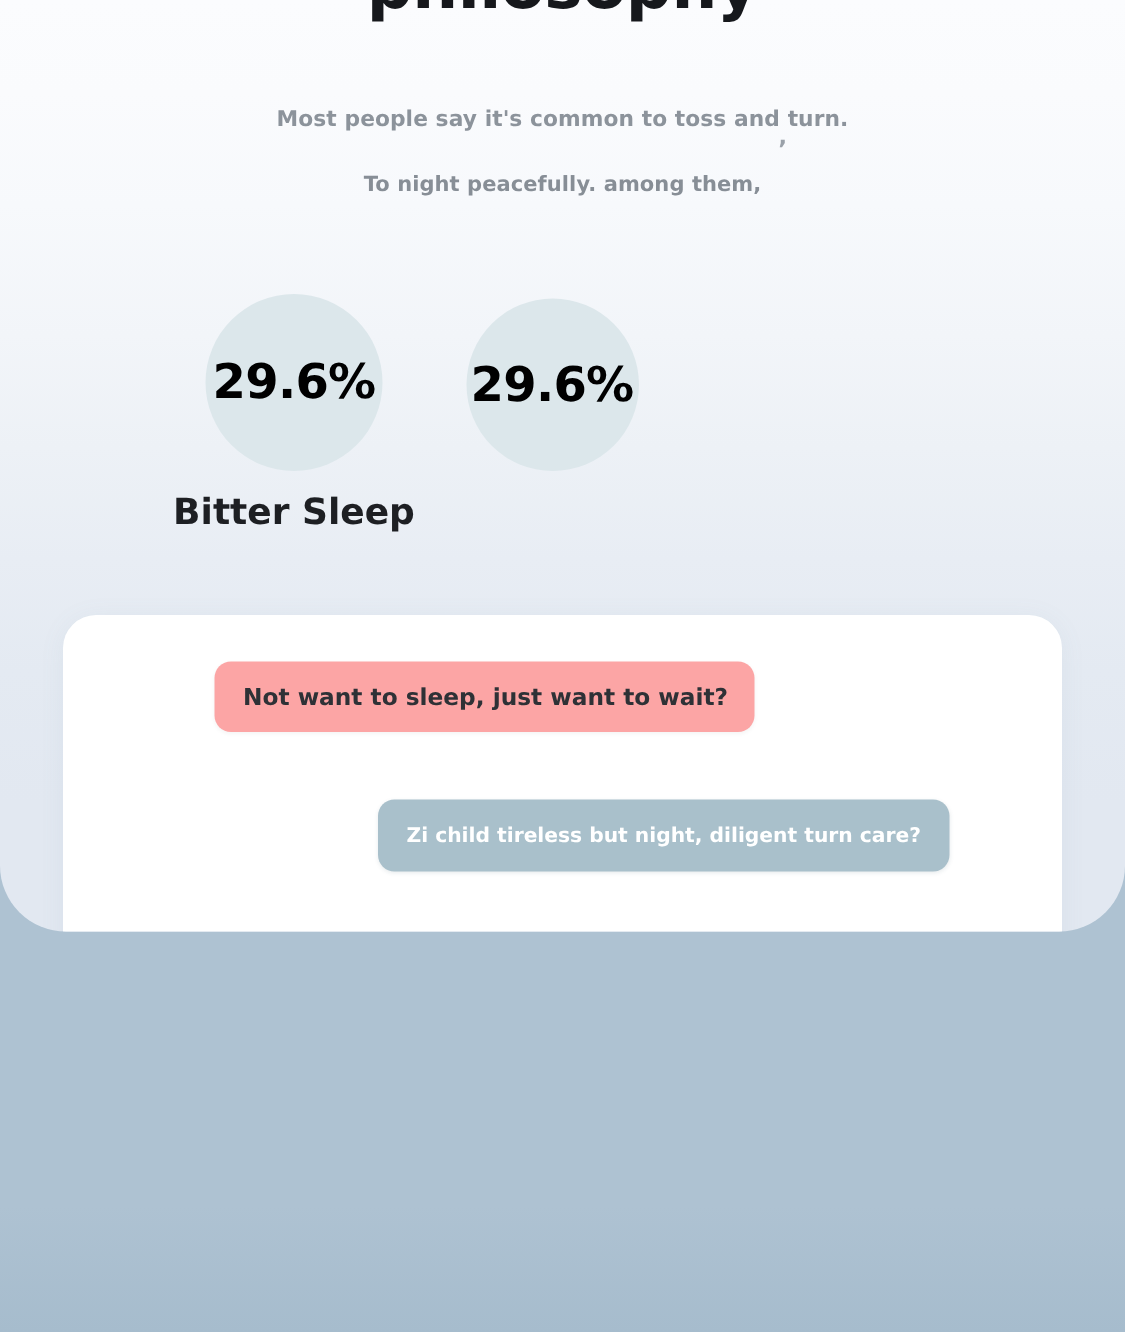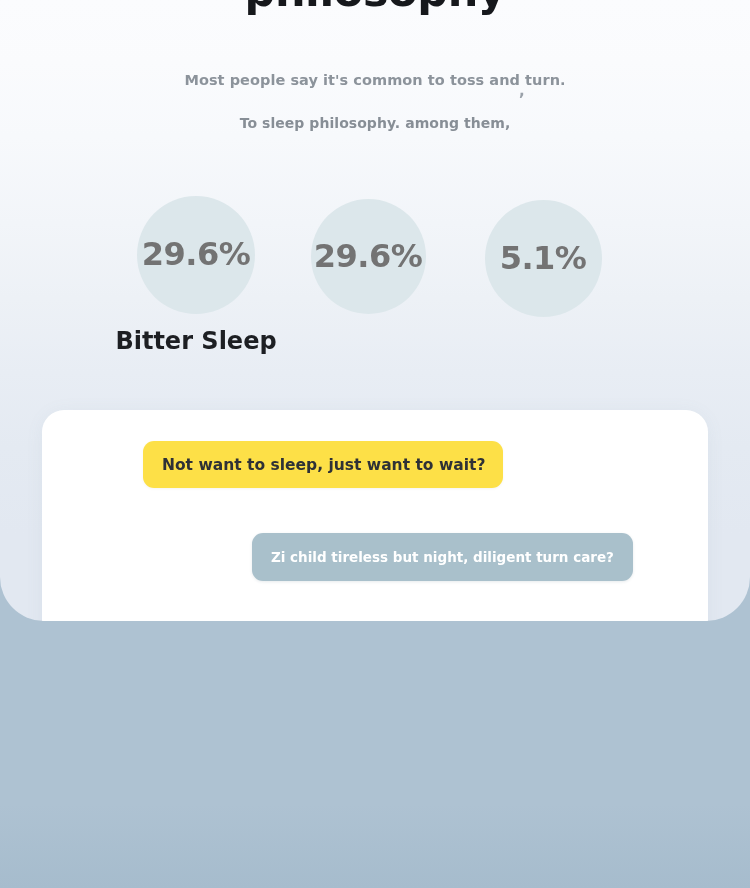--- a/index.html
+++ b/index.html
@@ -111,21 +111,21 @@
   .stat .bubble {
     border-radius: 50%;
     background: #dce7eb;
     display: flex;
     align-items: center;
     justify-content: center;
   }
   .stat .pct {
     font-size: 32px;
     font-weight: 800;
-    color: #737373;
+    color: #000000;
     letter-spacing: -0.5px;
     line-height: 1;
     margin-top: -2px;
   }
   .stat .caption {
     margin-top: 13px;
     color: #1d1f23;
     font-weight: 700;
     white-space: nowrap;
   }
@@ -165,21 +165,21 @@
     display: flex;
     align-items: center;
     box-sizing: border-box;
   }
 
   #msg-0 {
     left: 101px;
     top: 31px;
   }
   #msg-0 .chat-bubble {
-    background: #fde047;
+    background: #fca5a5;
     color: #2e3136;
     font-size: 15.5px;
     height: 47px;
     padding: 0 18px 0 19px;
     box-shadow: 0 1px 3px rgba(0,0,0,0.045);
   }
 
   #msg-1 {
     left: 210px;
     top: 123px;
@@ -211,41 +211,38 @@
 
 <div id="page">
   <div id="panel">
 
     <div class="title">philosophy</div>
 
     <div class="sub-line-1">Most people say it's common to toss and turn.</div>
 
     <div class="sub-stray-comma">,</div>
 
-    <div class="sub-line-2">To sleep philosophy. among them,</div>
+    <div class="sub-line-2">To night peacefully. among them,</div>
 
     <div id="stats">
 
       <div class="stat" id="stat-0">
         <div class="bubble">
           <span class="pct">29.6%</span>
         </div>
         <div class="caption">Bitter Sleep</div>
       </div>
 
       <div class="stat" id="stat-1">
         <div class="bubble">
           <span class="pct">29.6%</span>
         </div>
       </div>
 
       <div class="stat" id="stat-2">
-        <div class="bubble">
-          <span class="pct">5.1%</span>
-        </div>
       </div>
 
     </div>
 
     <div id="chat-card">
 
       <div class="bubble-row" id="msg-0">
         <div class="chat-bubble">Not want to sleep, just want to wait?</div>
       </div>
 

